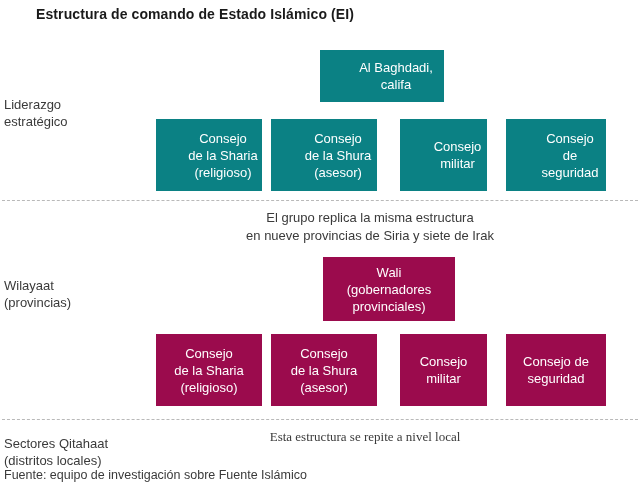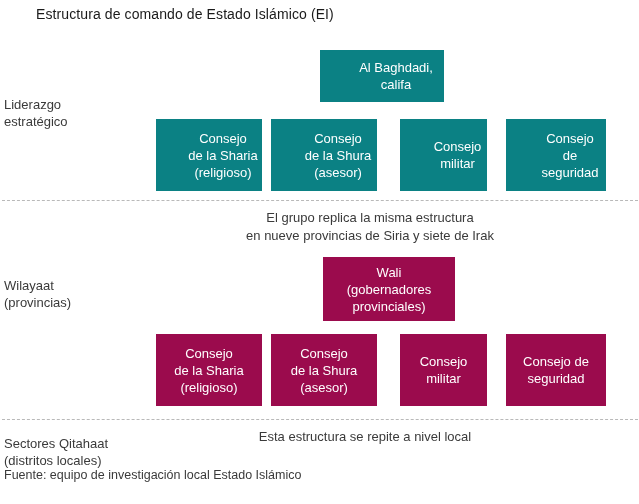--- a/index.html
+++ b/index.html
@@ -18,21 +18,21 @@
     position: relative;
     width: 639px;
     height: 504px;
     box-sizing: border-box;
   }
   .title {
     position: absolute;
     left: 4px;
     top: 6px;
     font-size: 14px;
-    font-weight: normal;
+    font-weight: bold;
     color: #1a1a1a;
     letter-spacing: 0.1px;
     padding-left: 32px;
   }
 
   
   .sep {
     position: absolute;
     left: 2px;
     width: 636px;
@@ -64,20 +64,21 @@
   }
   .note-replica {
     left: 160px;
     width: 420px;
     top: 209px;
   }
   .note-local {
     left: 150px;
     width: 430px;
     top: 428px;
+    font-family: Liberation Serif, serif;
   }
 
   
   .box {
     position: absolute;
     color: #ffffff;
     font-size: 13px;
     line-height: 17px;
     text-align: center;
     display: flex;
@@ -133,15 +134,15 @@
   <div class="box teal box-l2">Consejo<br>de la Shura<br>(asesor)</div>
   <div class="box teal box-l3">Consejo<br>militar</div>
   <div class="box teal box-l4">Consejo de<br>seguridad</div>
 
   <div class="box maroon box-wali">Wali<br>(gobernadores<br>provinciales)</div>
   <div class="box maroon box-w1">Consejo<br>de la Sharia<br>(religioso)</div>
   <div class="box maroon box-w2">Consejo<br>de la Shura<br>(asesor)</div>
   <div class="box maroon box-w3">Consejo<br>militar</div>
   <div class="box maroon box-w4">Consejo de<br>seguridad</div>
 
-  <div class="source">Fuente: equipo de investigación local Estado Islámico</div>
+  <div class="source">Fuente: equipo de investigación sobre Fuente Islámico</div>
 
 </div>
 
 </body></html>

